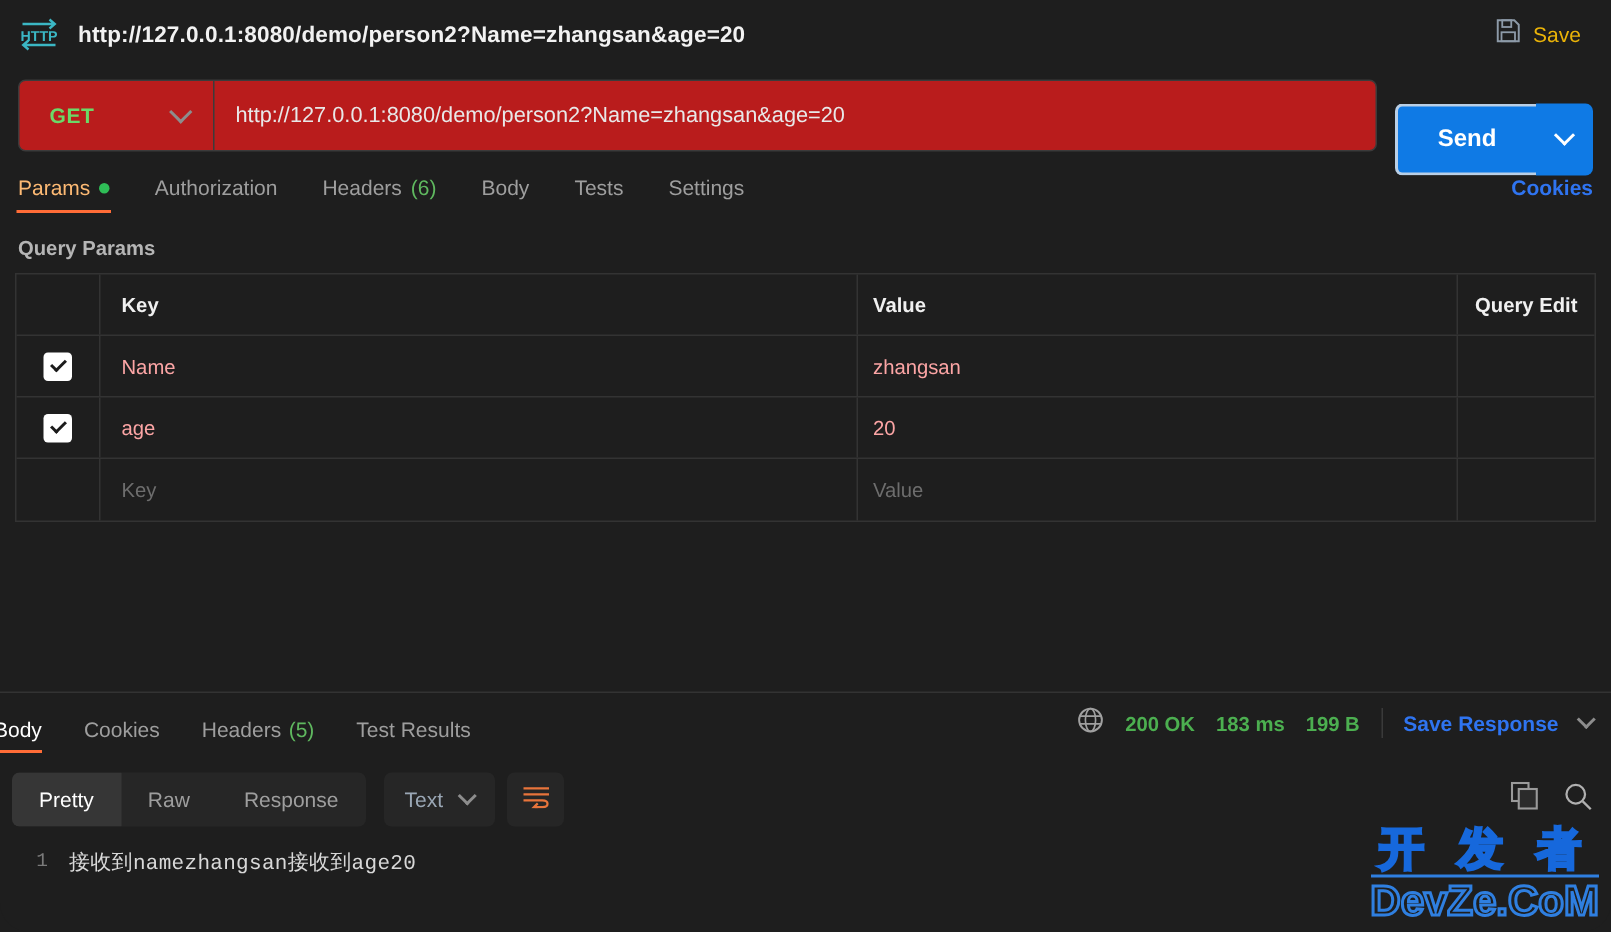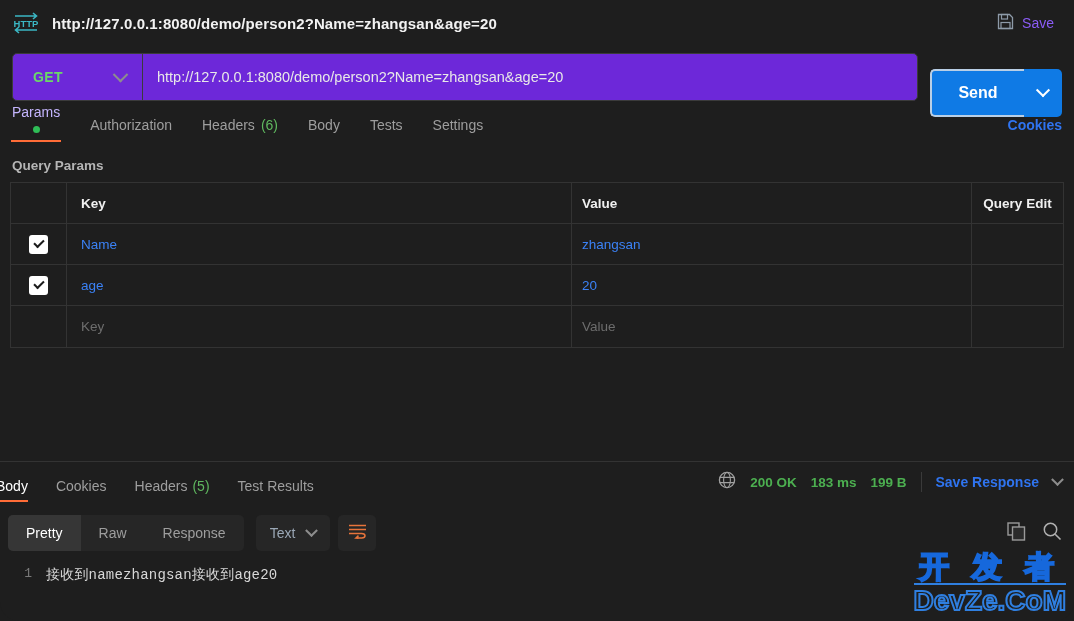--- a/index.html
+++ b/index.html
@@ -19,27 +19,27 @@
   }
   .http-icon { width: 32px; height: 26px; flex: 0 0 auto; margin-right: 10px;
                display: flex; align-items: center; justify-content: center; }
   .req-title {
     font-size: 15px; font-weight: bold; color: #f2f2f2; letter-spacing: .1px;
     white-space: nowrap; overflow: hidden; text-overflow: ellipsis;
   }
   .titlebar-right { margin-left: auto; display: flex; align-items: center; gap: 8px; }
   .save-btn { display: flex; align-items: center; gap: 8px; padding: 4px 6px;
               border-radius: 4px; cursor: pointer; }
-  .save-label { font-size: 14px; color: #8b5cf6; }
+  .save-label { font-size: 14px; color: #eab308; }
 
   
   .urlrow { display: flex; align-items: center; padding: 0 12px; height: 62px; gap: 0; }
   .url-field {
     flex: 1 1 auto; display: flex; align-items: center; height: 48px;
-    background: #6d28d9; border: 1px solid #3b3b3b; border-radius: 5px;
+    background: #b91c1c; border: 1px solid #3b3b3b; border-radius: 5px;
     overflow: hidden;
   }
   .method {
     width: 130px; height: 100%; display: flex; align-items: center;
     justify-content: space-between; padding: 0 16px 0 20px; cursor: pointer;
     border-right: 1px solid #3b3b3b; flex: 0 0 130px;
   }
   .method-label { font-size: 14px; font-weight: bold; color: #6bd968; letter-spacing: .4px; }
   .chev { width: 11px; height: 11px; border-right: 2px solid #8d8d8d;
           border-bottom: 2px solid #8d8d8d; transform: rotate(45deg) translate(-2px,-2px); }
@@ -62,21 +62,21 @@
   }
   .chev-w { width: 10px; height: 10px; border-right: 2px solid #ffffff;
             border-bottom: 2px solid #ffffff; transform: rotate(45deg) translate(-2px,-2px); }
 
   
   .reqtabs { display: flex; align-items: flex-end; height: 34px; padding: 0 12px 0 12px;
              position: relative; }
   .rtab { font-size: 14px; color: #9e9e9e; padding: 0 0 9px 0; margin-right: 30px;
           cursor: pointer; display: flex; align-items: center; gap: 6px;
           position: relative; white-space: nowrap; }
-  .rtab.active { color: #c4b5fd; flex-direction: column; }
+  .rtab.active { color: #fdba74; }
   .rtab.active::after {
     content: ""; position: absolute; left: -1px; right: -1px; bottom: 0;
     height: 2px; background: #ff6c37;
   }
   .dot { width: 7px; height: 7px; border-radius: 50%; background: #2fbd57; display: inline-block; }
   .cnt { color: #5fb85f; }
   .cookies-link { margin-left: auto; font-size: 14px; color: #2f74f0; font-weight: bold;
                   padding-bottom: 9px; cursor: pointer; }
 
   
@@ -84,21 +84,21 @@
               padding: 16px 12px 9px 12px; }
   .ptable { margin: 0 10px; border: 1px solid #333333; border-top: 1px solid #333333; }
   .prow { display: flex; height: 41px; border-bottom: 1px solid #333333; align-items: stretch; }
   .prow:last-child { border-bottom: none; }
   .pcell { display: flex; align-items: center; font-size: 13.5px; }
   .c-check { flex: 0 0 56px; justify-content: center; border-right: 1px solid #333333; }
   .c-key   { flex: 1 1 auto; padding-left: 14px; border-right: 1px solid #333333; }
   .c-val   { flex: 0 0 400px; padding-left: 10px; border-right: 1px solid #333333; }
   .c-act   { flex: 0 0 91px; justify-content: center; }
   .hdr .pcell { color: #f0f0f0; font-weight: bold; }
-  .cellv { color: #3b82f6; }
+  .cellv { color: #fca5a5; }
   .ph { color: #6d6d6d; }
   .bulk { font-size: 13.5px; color: #f0f0f0; font-weight: bold; cursor: pointer; }
   .cbox { width: 19px; height: 19px; border-radius: 3px; background: #ffffff;
           display: flex; align-items: center; justify-content: center; cursor: pointer; }
   .cbox .tick { width: 10px; height: 6px; border-left: 2.4px solid #1b1b1b;
                 border-bottom: 2.4px solid #1b1b1b; transform: rotate(-45deg) translate(1px,-1px); }
 
   
   .divider { position: absolute; left: 0; right: 0; top: 461px; height: 1px; background: #333333; }
   .respbar { position: absolute; left: 0; right: 0; top: 462px; height: 40px;

